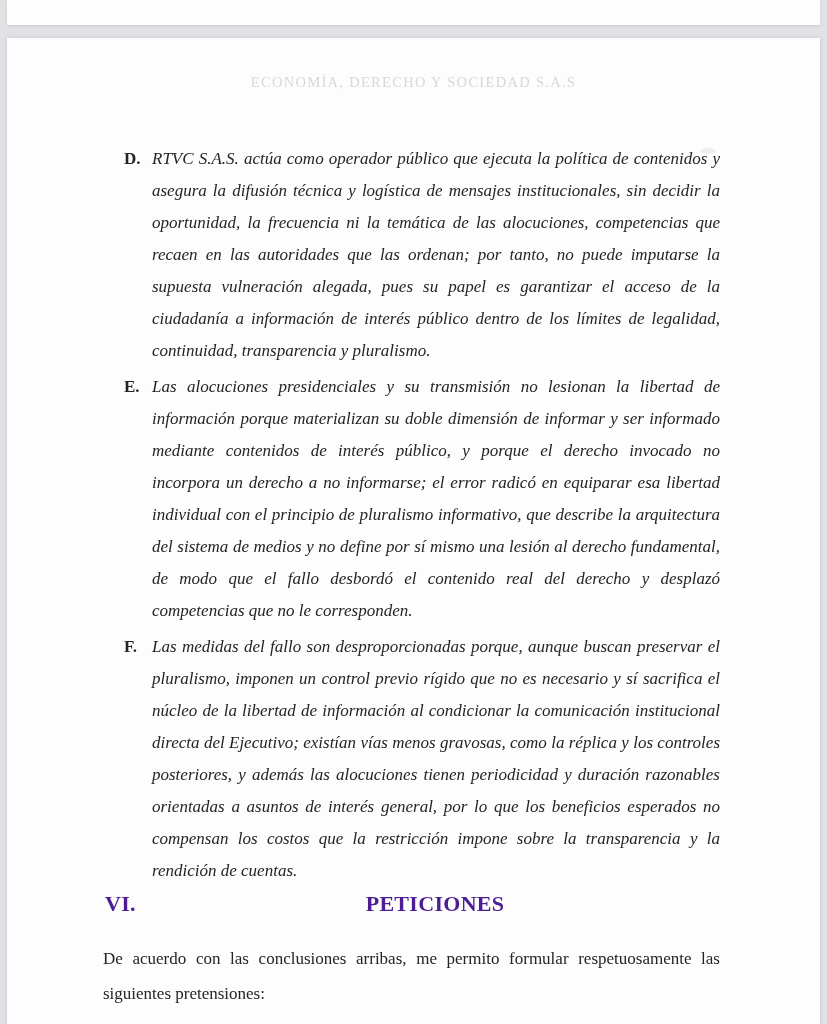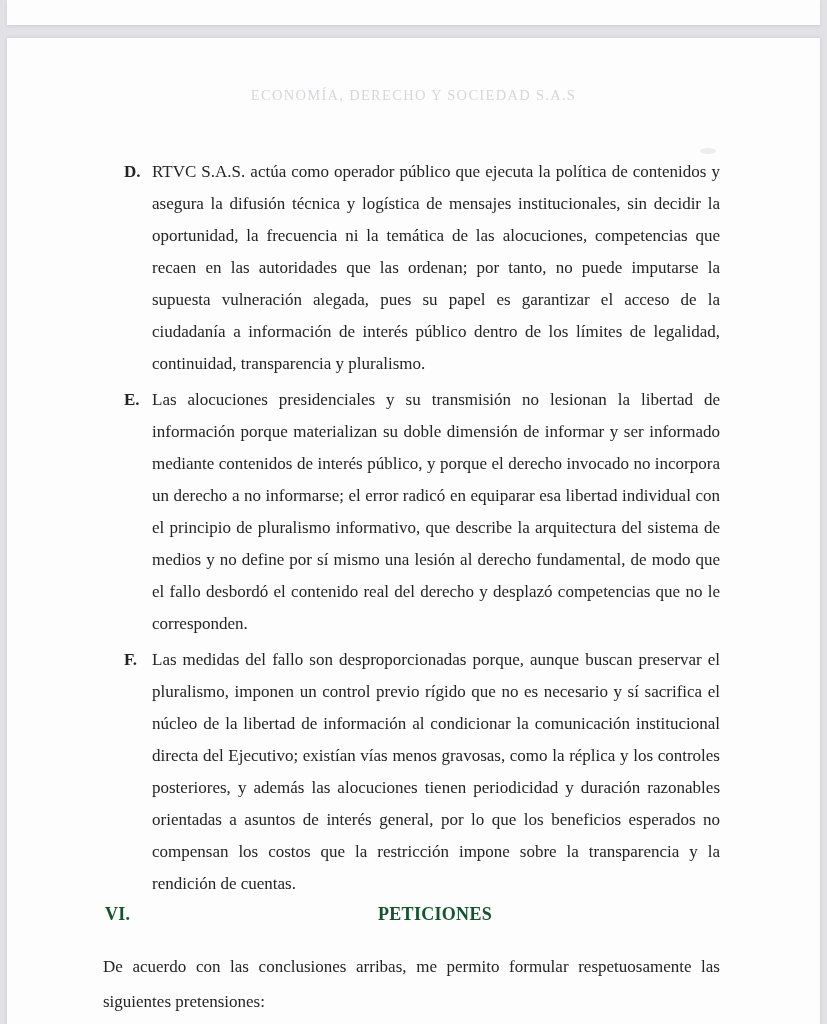--- a/index.html
+++ b/index.html
@@ -27,21 +27,21 @@
   
   .page {
     position: absolute;
     top: 38px; left: 7px; right: 7px;
     height: 1100px;
     background: #fdfdfd;
     box-shadow: 0 0 4px rgba(0,0,0,0.12);
   }
 
   .running-header {
-    margin-top: 49px;
+    margin-top: 36px;
     text-align: center;
     font-size: 14.5px;
     letter-spacing: 1.3px;
     color: #d7d7da;
     font-weight: 400;
     white-space: nowrap;
   }
 
   
   .smudge {
@@ -64,28 +64,29 @@
     margin-bottom: 4px;
   }
   .list-label {
     flex: 0 0 49px;
     padding-left: 21px;
     font-weight: 700;
   }
   .list-text {
     flex: 1;
     text-align: justify;
+    font-style: italic;
   }
 
   .section-heading {
     display: flex;
-    font-size: 18px;
+    font-size: 22px;
     font-weight: 700;
     letter-spacing: 0.3px;
-    color: #14532d;
+    color: #4c1d95;
   }
   .section-number { flex: 0 0 47px; padding-left: 2px; }
   .section-title  { flex: 1; text-align: center; }
 
   .closing {
     margin-top: 24px;
     font-size: 17px;
     line-height: 35px;
     text-align: justify;
   }

